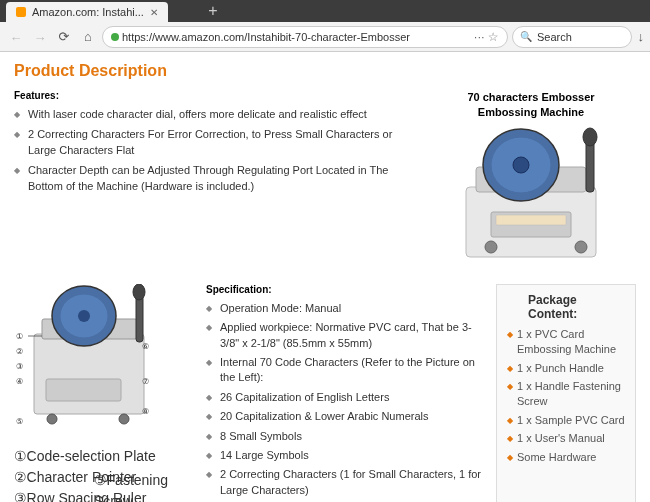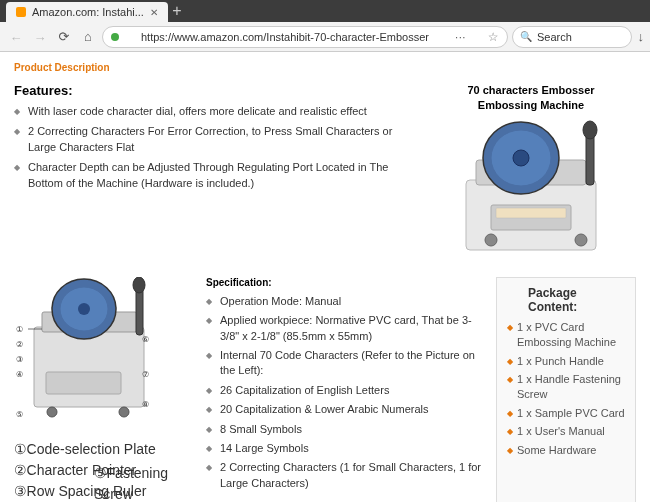--- a/index.html
+++ b/index.html
@@ -10,20 +10,21 @@
       width: 650px;
       height: 502px;
       overflow: hidden;
     }
     .tab-bar {
       background: #3c3c3c;
       display: flex;
       align-items: flex-end;
       height: 22px;
       padding-left: 6px;
+      gap: 36px;
     }
     .tab {
       background: #f3f3f3;
       border-radius: 4px 4px 0 0;
       padding: 3px 10px;
       font-size: 11px;
       color: #333;
       display: flex;
       align-items: center;
       gap: 6px;
@@ -78,21 +79,21 @@
       flex: 1;
       height: 22px;
       border: 1px solid #ccc;
       border-radius: 11px;
       background: white;
       display: flex;
       align-items: center;
       padding: 0 8px;
       font-size: 11px;
       color: #333;
-      gap: 22px;
+      gap: 3px;
     }
     .secure-icon {
       width: 8px;
       height: 8px;
       background: #4a4;
       border-radius: 50%;
       flex-shrink: 0;
     }
     .address-text {
       color: #333;
@@ -136,37 +137,37 @@
     
     .page-content {
       background: white;
       height: calc(502px - 22px - 30px);
       overflow-y: auto;
       padding: 10px 14px;
     }
 
     .product-description-title {
       color: #e47911;
-      font-size: 10px;
+      font-size: 16px;
       font-weight: bold;
       margin-bottom: 10px;
     }
 
     .main-section {
       display: flex;
       gap: 10px;
       margin-bottom: 14px;
     }
 
     .features-section {
       flex: 1;
     }
 
     .features-title {
-      font-size: 13px;
+      font-size: 10px;
       font-weight: bold;
       margin-bottom: 6px;
     }
 
     .features-list {
       list-style: none;
       padding: 0;
     }
     .features-list li {
       font-size: 11px;

